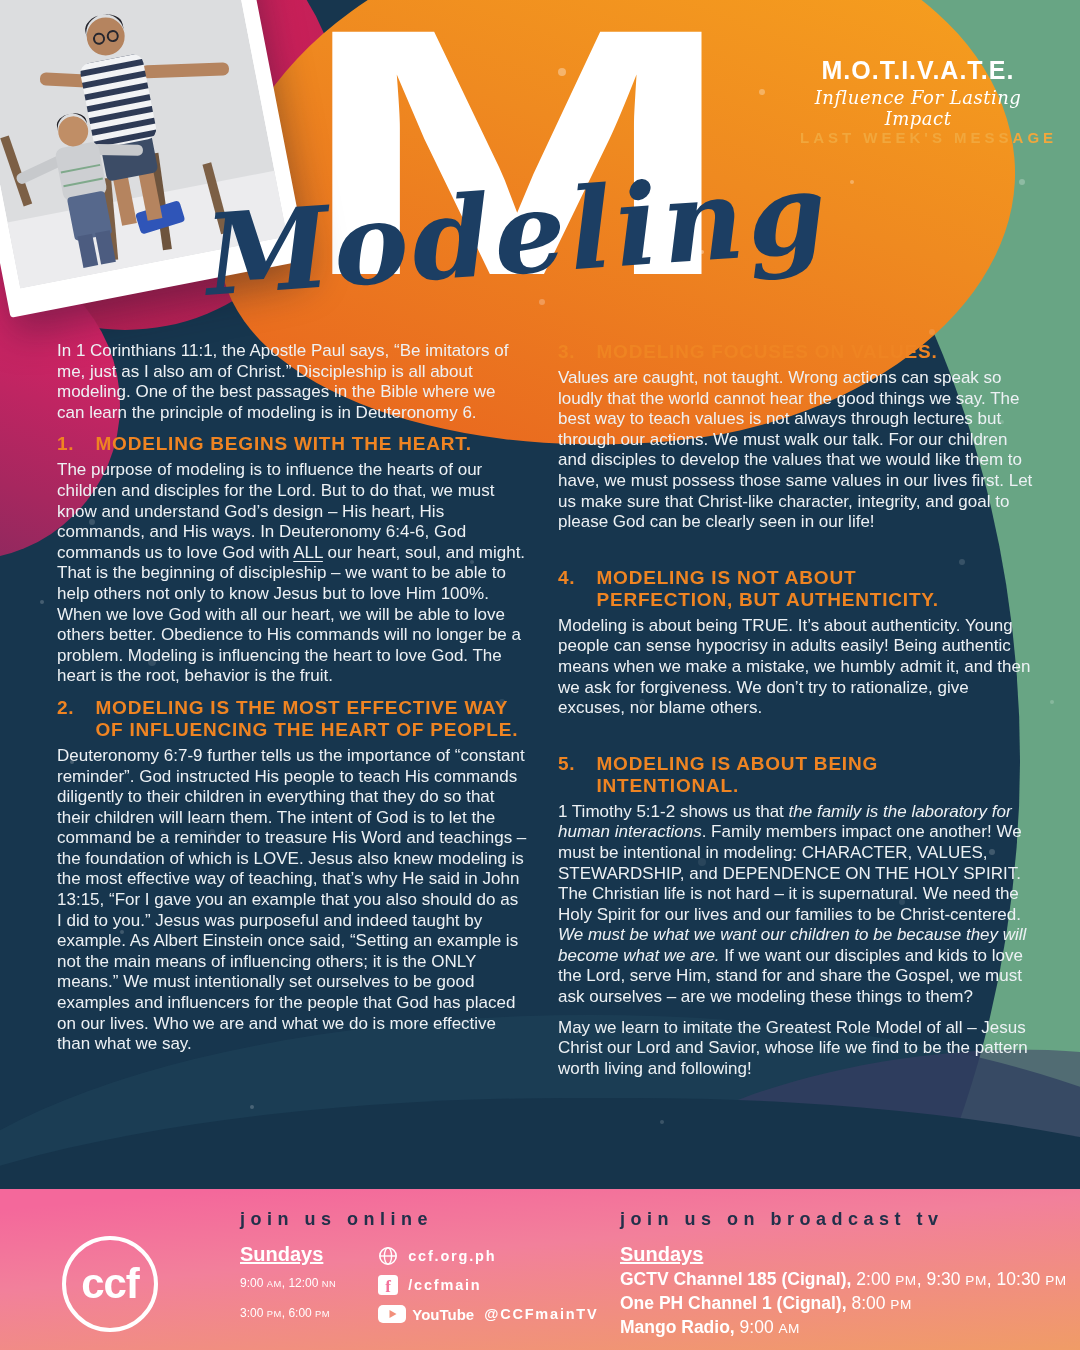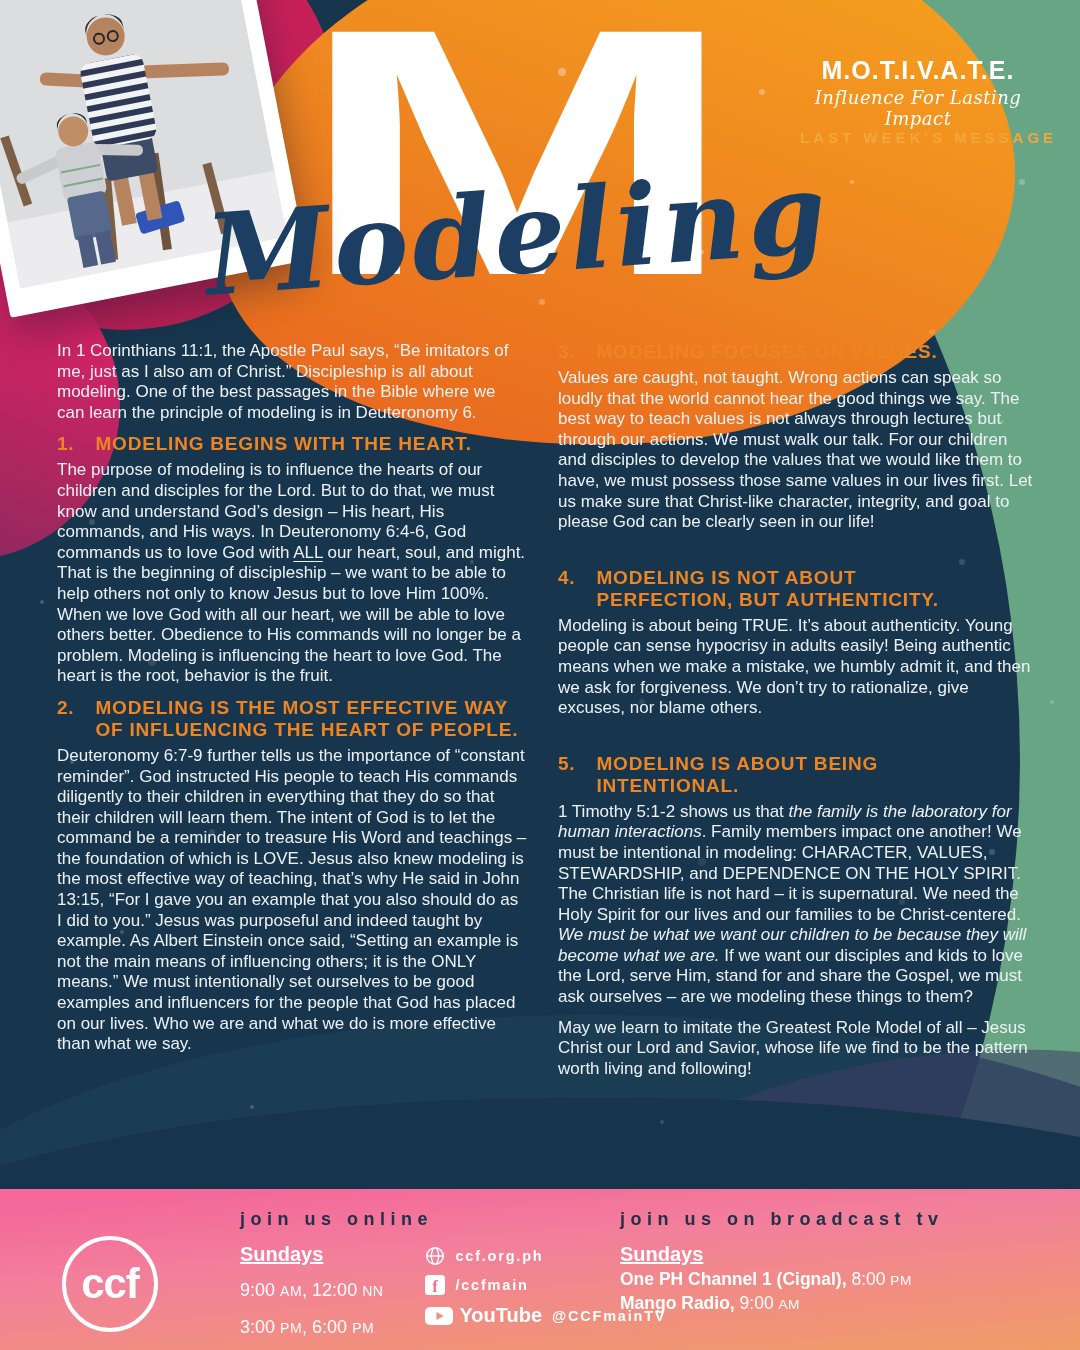--- a/index.html
+++ b/index.html
@@ -79,26 +79,26 @@
   .footer{position:absolute;left:0;top:1189px;width:1080px;height:161px;
       background:linear-gradient(175deg,#F4689B 8%,#F2809B 40%,#F09C66 100%);}
   .ccf-logo{position:absolute;left:62px;top:47px;width:96px;height:96px;border:4px solid #fff;
       border-radius:50%;box-sizing:border-box;display:flex;align-items:center;justify-content:center;
       color:#fff;font-size:42px;font-weight:bold;letter-spacing:-1px;}
   .f-block{position:absolute;top:20px;color:#fff;}
   .f-online{left:240px;}
   .f-broadcast{left:620px;}
   .f-heading{color:#22304A;font-size:18px;font-weight:bold;letter-spacing:5.5px;}
   .f-day{font-size:20px;font-weight:bold;margin-top:13px;text-decoration:underline;}
-  .f-times{font-size:18px;line-height:24px;margin-top:12px;}
+  .f-times{font-size:12px;line-height:24px;margin-top:5px;}
   .f-lines{font-size:17.5px;line-height:23px;margin-top:2px;}
   .f-cols{display:flex;gap:42px;}
   .f-links{margin-top:16px;display:flex;flex-direction:column;gap:9px;}
   .f-link{display:flex;align-items:center;gap:10px;font-size:14.5px;letter-spacing:1.8px;font-weight:bold;}
-  .yt-word{font-size:20px;font-weight:bold;letter-spacing:0;margin-left:-4px;}
+  .yt-word{font-size:15px;font-weight:bold;letter-spacing:0;margin-left:-4px;}
 </style>
 </head>
 <body>
 
 <div class="page">
 
   <div class="shape green-swath"></div>
   <div class="shape navy-main"></div>
   <div class="shape pink-top"></div>
   <div class="shape crimson-dot"></div>
@@ -235,19 +235,20 @@
             <span>@CCFmainTV</span>
           </div>
         </div>
       </div>
     </div>
 
     <div class="f-block f-broadcast">
       <div class="f-heading">join us on broadcast tv</div>
       <div class="f-day">Sundays</div>
       <div class="f-lines">
+        <div><span class="seg-b">GCTV Channel 185 (Cignal),</span><span> 2:00 </span><span class="seg-c">PM</span><span>, 9:30 </span><span class="seg-c">PM</span><span>, 10:30 </span><span class="seg-c">PM</span></div>
         <div><span class="seg-b">One PH Channel 1 (Cignal),</span><span> 8:00 </span><span class="seg-c">PM</span></div>
         <div><span class="seg-b">Mango Radio,</span><span> 9:00 </span><span class="seg-c">AM</span></div>
       </div>
     </div>
   </div>
 
 </div>
 
 </body></html>

